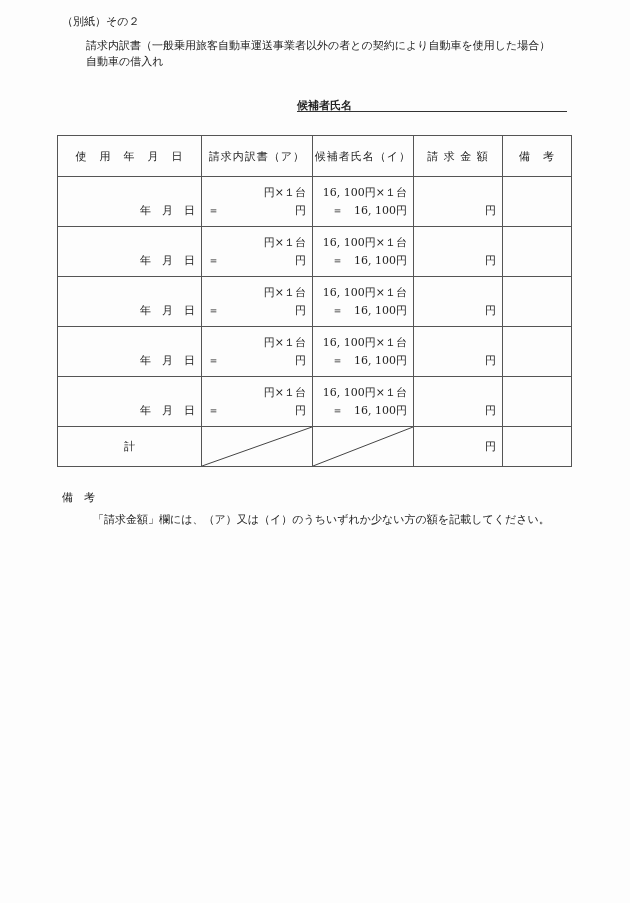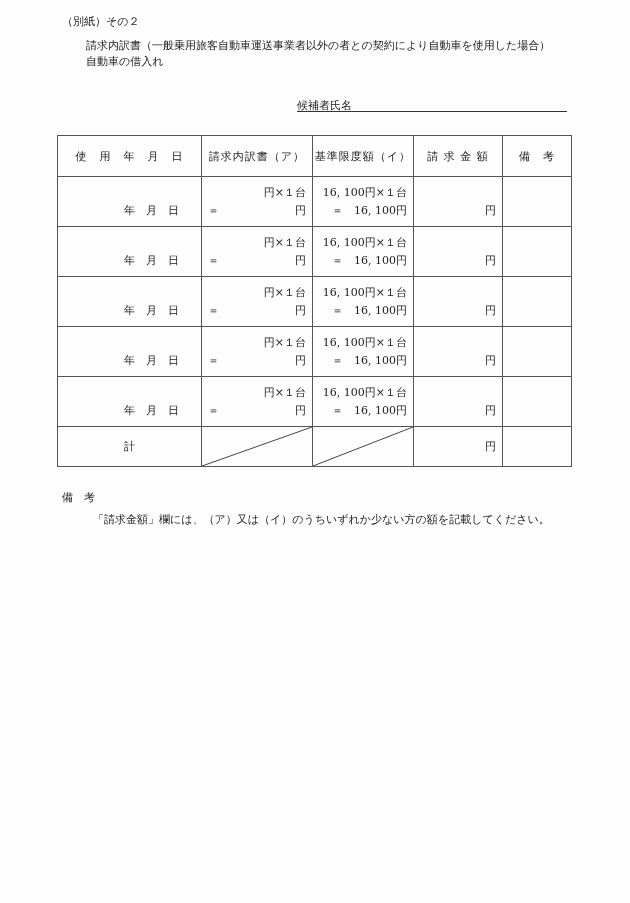--- a/index.html
+++ b/index.html
@@ -2,31 +2,31 @@
 <html><head>
 <meta charset="utf-8">
 <style>
   html, body { margin: 0; padding: 0; background: #fdfdfd; }
   body { width: 630px; height: 903px; position: relative; overflow: hidden;
          font-family: "DejaVu Serif", "Liberation Serif", serif; color: #222; font-size: 11px; }
   .abs { position: absolute; white-space: nowrap; }
   .line1 { left: 62px; top: 14px; }
   .line2 { left: 86px; top: 38px; }
   .line3 { left: 86px; top: 54px; }
-  .cand { left: 297px; top: 98px; }
+  .cand { left: 297px; top: 98px; font-weight: bold; }
   .cand-line { position: absolute; left: 297px; top: 111px; width: 270px; border-bottom: 1px solid #333; }
   table { position: absolute; left: 57px; top: 135px; border-collapse: collapse; table-layout: fixed; }
   td, th { border: 1px solid #555; padding: 0; font-weight: normal; font-size: 11px; }
   th { height: 40px; text-align: center; letter-spacing: 1px; }
   td { height: 49px; position: relative; }
   .r { position: absolute; right: 6px; }
   .top { top: 8px; }
   .bot { top: 26px; }
   .eq { position: absolute; left: 6px; top: 26px; }
-  .date { position: absolute; right: 22px; top: 26px; word-spacing: 14px; }
+  .date { position: absolute; right: 6px; top: 26px; word-spacing: 14px; }
   .total-row td { height: 39px; }
   .center { text-align: center; }
   .diag { position: absolute; left: 0; top: 0; width: 100%; height: 100%; }
   .notes-title { left: 62px; top: 490px; }
   .notes-body { left: 84px; top: 512px; margin-left: 9px; }
 </style>
 </head>
 <body>
 
 <div class="abs line1">（別紙）その２</div>
@@ -40,21 +40,21 @@
       <col style="width:144px">
       <col style="width:111px">
       <col style="width:101px">
       <col style="width:89px">
       <col style="width:69px">
     </colgroup>
   <thead>
     <tr>
       <th>使　用　年　月　日</th>
       <th>請求内訳書（ア）</th>
-      <th>基準限度額（イ）</th>
+      <th>候補者氏名（イ）</th>
       <th>請 求 金 額</th>
       <th>備　考</th>
     </tr>
   </thead>
   <tbody id="rows">
       <tr>
         <td>
           <span class="date">年　月　日</span>
         </td>
         <td>

